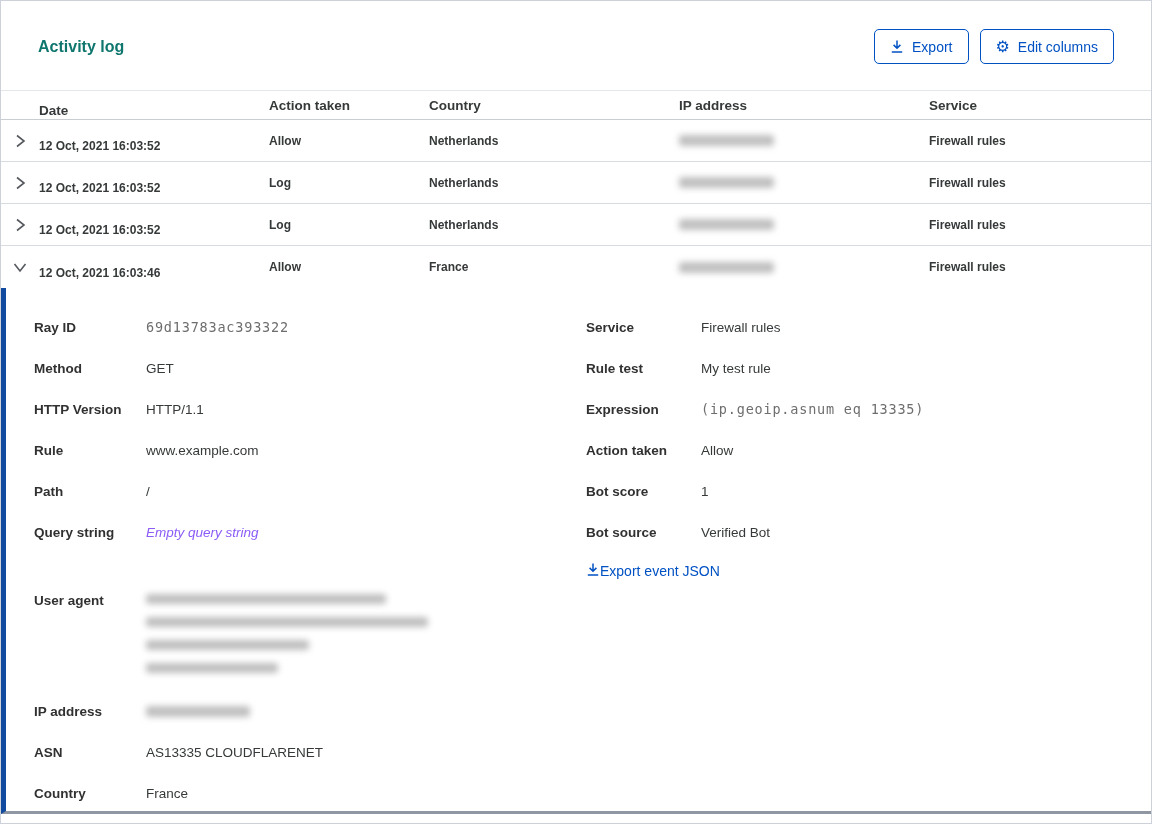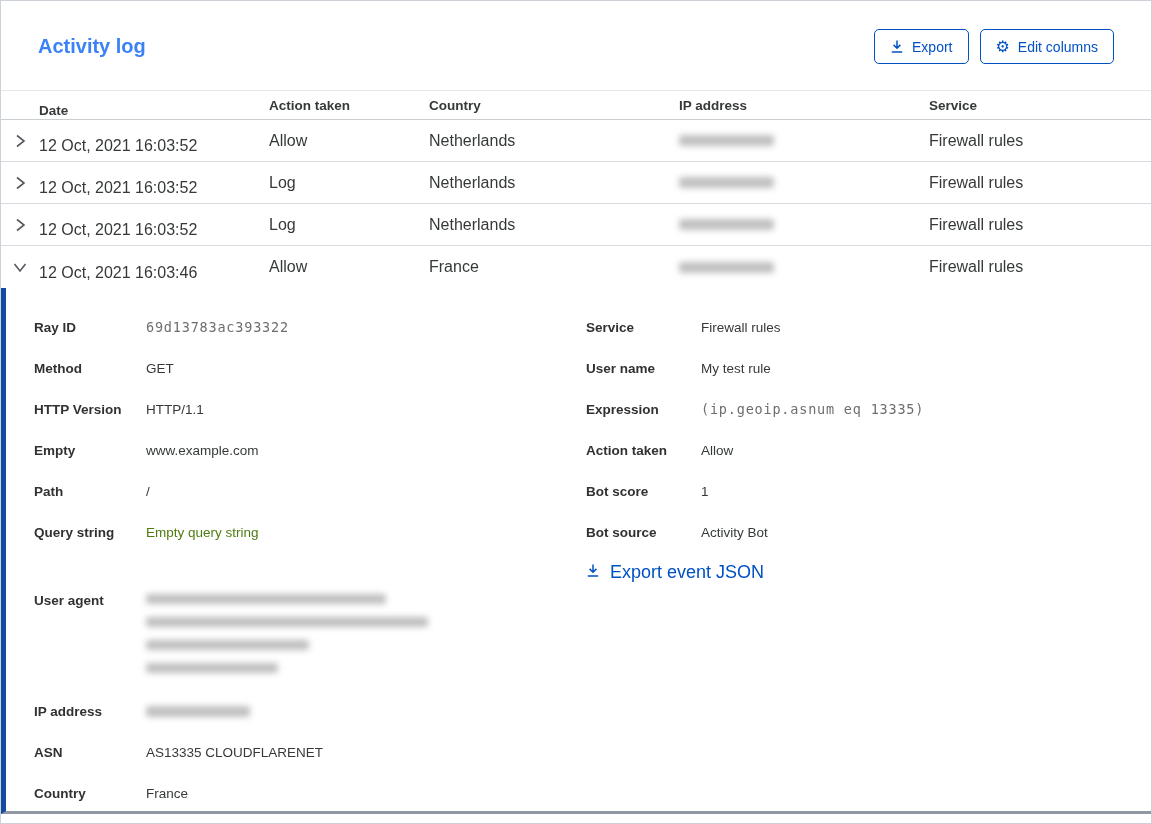--- a/index.html
+++ b/index.html
@@ -4,35 +4,35 @@
 <style>
   * { margin:0; padding:0; box-sizing:border-box; }
   body { background:#f4f4f4; font-family:"Liberation Sans", sans-serif; }
   .screen {
     position:relative; width:1152px; height:824px; background:#ffffff;
     border:1px solid #ccd2d8; overflow:hidden; color:#36393a;
   }
   
   .page-header { display:flex; justify-content:space-between; align-items:center;
     padding:28px 37px 26px 37px; }
-  .page-title { font-size:20px; font-weight:700; color:#3b82f6; }
+  .page-title { font-size:16px; font-weight:700; color:#0f766e; }
   .btn-group { display:flex; gap:11px; }
   .btn {
     display:flex; align-items:center; gap:8px; height:35px; padding:0 15px;
     background:#fff; border:1px solid #0051c3; border-radius:5px;
     color:#0051c3; font-size:14px; font-family:"Liberation Sans", sans-serif; cursor:pointer;
   }
   .btn svg { display:block; }
   .gear-glyph { font-size:16px; line-height:1; }
   
   .thead { display:flex; align-items:center; height:30px;
     border-top:1px solid #e4e7ea; border-bottom:1px solid #c9ced3;
     font-weight:700; font-size:13.5px; color:#36393a; }
   .trow { display:flex; align-items:center; height:42px;
-    border-bottom:1px solid #d8dbdf; font-size:16px; cursor:pointer; }
+    border-bottom:1px solid #d8dbdf; font-size:12px; cursor:pointer;font-weight:bold; }
   .trow:last-of-type { border-bottom:none; }
   .col-chev { width:38px; display:flex; justify-content:center; align-items:center; }
   .col-date { width:230px; padding-left:0;margin-top:11px; }
   .col-action { width:160px; }
   .col-country { width:250px; }
   .col-ip { width:250px; }
   .col-service { flex:1; }
   .chev { stroke:#55595e; stroke-width:1.6; fill:none; }
   
   .blur-blob { height:11px; border-radius:3px; background:#aaaaaa; filter:blur(3px); opacity:.75; }
@@ -42,23 +42,23 @@
     border-bottom:3px solid #8f98a2; padding:28px 0 15px 28px; display:flex; }
   .dcol-left { width:517px; }
   .dcol-right { width:560px; padding-left:35px; }
   .dfield { display:flex; margin-bottom:18px; line-height:23px; font-size:13.5px; }
   .dcol-left .dlabel { width:112px; }
   .dcol-right .dlabel { width:115px; }
   .dlabel { font-weight:700; color:#313131; flex-shrink:0; }
   .dvalue { color:#36393a;text-align:center; }
   .mono { font-family:"DejaVu Sans Mono", monospace; font-size:13.5px; letter-spacing:0.8px; color:#6e6e6e; }
   .wrap-id { max-width:284px; word-break:break-all; line-height:26px; }
-  .italic { color:#4d7c0f; }
-  .export-link { display:flex; align-items:center; gap:10px; color:#0051c3;
-    font-size:18px; cursor:pointer; margin-top:4px; }
+  .italic { font-style:italic; color:#8b5cf6; }
+  .export-link { display:flex; align-items:center; color:#0051c3;
+    font-size:14px; cursor:pointer; margin-top:4px; }
 </style>
 </head>
 <body>
 
 <div class="screen">
 
   <div class="page-header">
     <div class="page-title">Activity log</div>
     <div class="btn-group">
       <button class="btn">
@@ -155,21 +155,21 @@
       </div>
       <div class="dfield">
         <div class="dlabel">Method</div>
         <div class="dvalue">GET</div>
       </div>
       <div class="dfield">
         <div class="dlabel">HTTP Version</div>
         <div class="dvalue">HTTP/1.1</div>
       </div>
       <div class="dfield">
-        <div class="dlabel">Empty</div>
+        <div class="dlabel">Rule</div>
         <div class="dvalue">www.example.com</div>
       </div>
       <div class="dfield">
         <div class="dlabel">Path</div>
         <div class="dvalue">/</div>
       </div>
       <div class="dfield">
         <div class="dlabel">Query string</div>
         <div class="dvalue italic">Empty query string</div>
       </div>
@@ -197,38 +197,38 @@
         <div class="dvalue">France</div>
       </div>
     </div>
 
     <div class="dcol-right">
       <div class="dfield">
         <div class="dlabel">Service</div>
         <div class="dvalue">Firewall rules</div>
       </div>
       <div class="dfield">
-        <div class="dlabel">User name</div>
+        <div class="dlabel">Rule test</div>
         <div class="dvalue">My test rule</div>
       </div>
       <div class="dfield">
         <div class="dlabel">Expression</div>
         <div class="dvalue mono">(ip.geoip.asnum eq 13335)</div>
       </div>
       <div class="dfield">
         <div class="dlabel">Action taken</div>
         <div class="dvalue">Allow</div>
       </div>
       <div class="dfield">
         <div class="dlabel">Bot score</div>
         <div class="dvalue">1</div>
       </div>
       <div class="dfield">
         <div class="dlabel">Bot source</div>
-        <div class="dvalue">Activity Bot</div>
+        <div class="dvalue">Verified Bot</div>
       </div>
       <div class="export-link">
         <span>
           <svg width="14" height="15" viewBox="0 0 14 15">
             <path d="M7 1.5v7.5M3.6 5.9L7 9.3l3.4-3.4" stroke="#0051c3" stroke-width="1.5" fill="none"></path>
             <path d="M1.8 13h10.4" stroke="#0051c3" stroke-width="1.5"></path>
           </svg>
         </span>
         <span>Export event JSON</span>
       </div>

